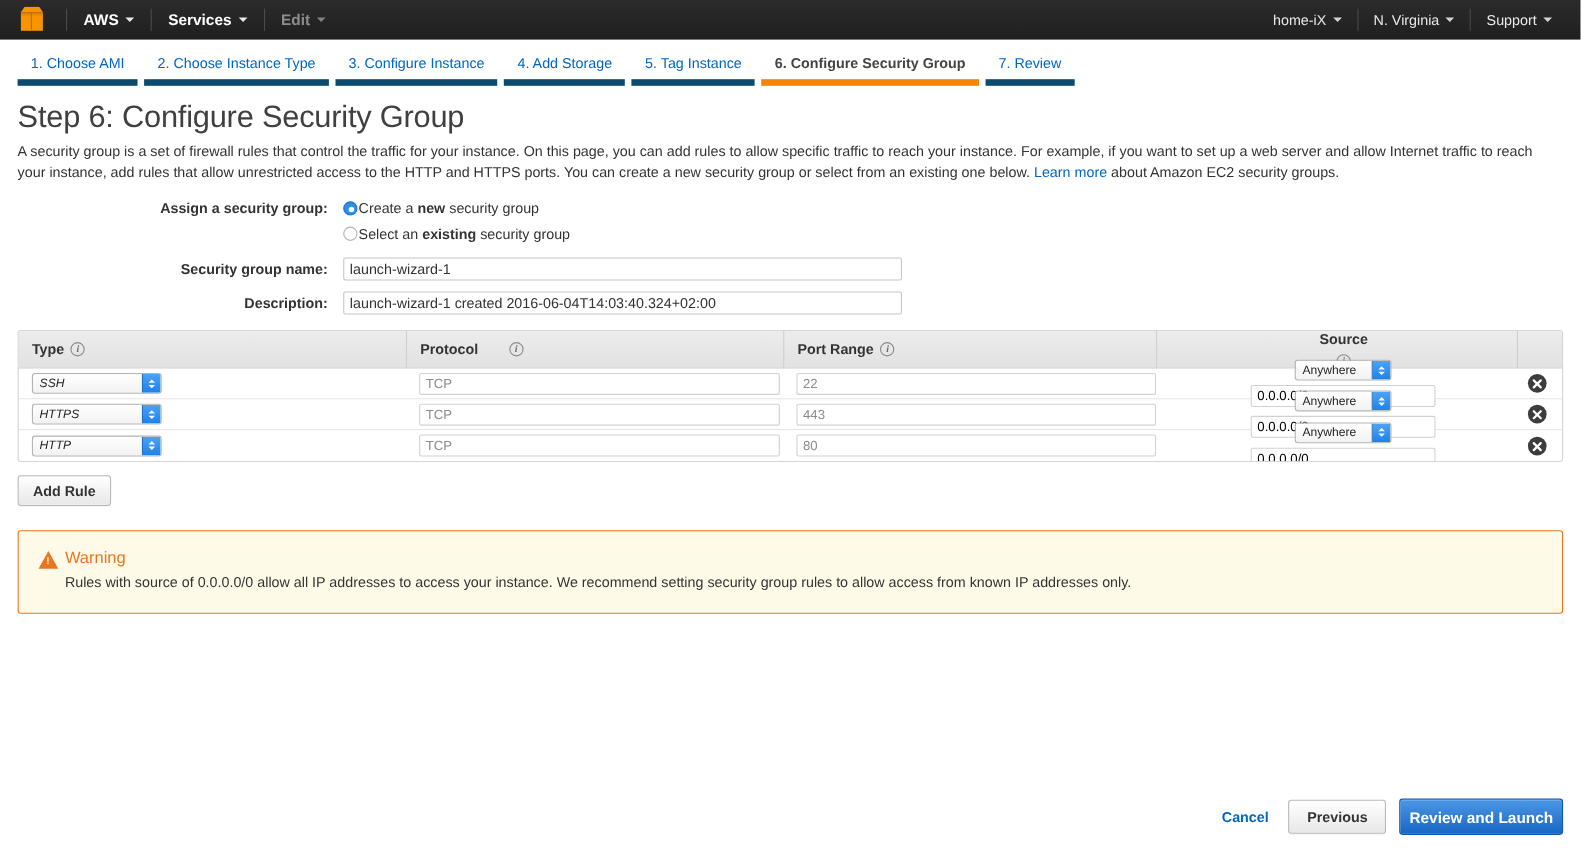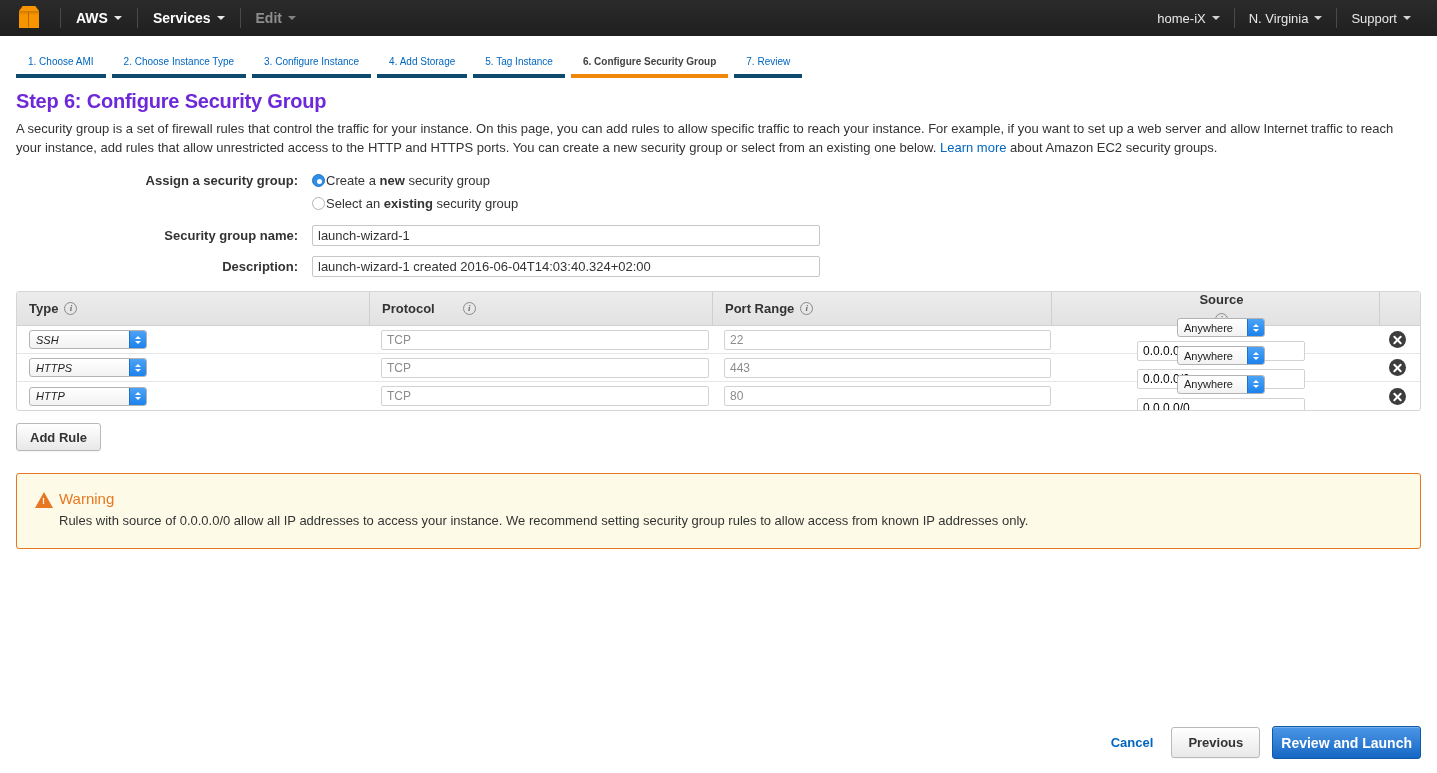--- a/index.html
+++ b/index.html
@@ -63,36 +63,36 @@
   .topnav-right .nav-item { font-size: 13px; font-weight: normal; color: #e8e8e8; padding: 0 12px; }
 
   
   .tabs {
     display: flex; align-items: flex-end;
     padding: 8px 0 0 16px;
     background: #ffffff;
     height: 42px;
   }
   .tab {
-    font-size: 10px; color: #0066c0; cursor: pointer;
+    font-size: 13px; color: #0066c0; cursor: pointer;
     padding: 4px 12px 7px 12px;
-    border-bottom: 4px solid #0c4a6e;
+    border-bottom: 6px solid #0c4a6e;
     margin-right: 6px;
     white-space: nowrap;
   }
   .tab.active {
     color: #444444; font-weight: bold;
     border-bottom-color: #f0860a;
     cursor: default;
   }
 
   
   .page { padding: 0 16px; }
   h1.page-title {
-    font-size: 20px; font-weight: bold; color: #6d28d9;
+    font-size: 28px; font-weight: normal; color: #404040;
     margin: 12px 0 6px 0; letter-spacing: -.2px;
   }
   p.intro {
     font-size: 13px; line-height: 19px; color: #333333;
     margin: 0 0 4px 0; max-width: 1405px;
   }
   p.intro a { color: #0066c0; text-decoration: none; }
 
   
   .form { margin-top: 16px; }

